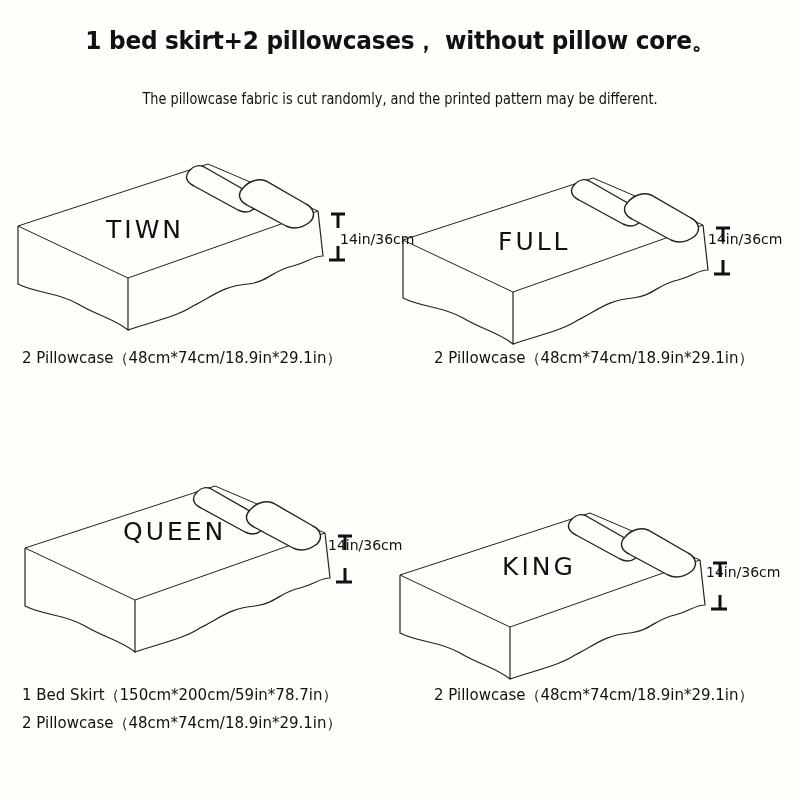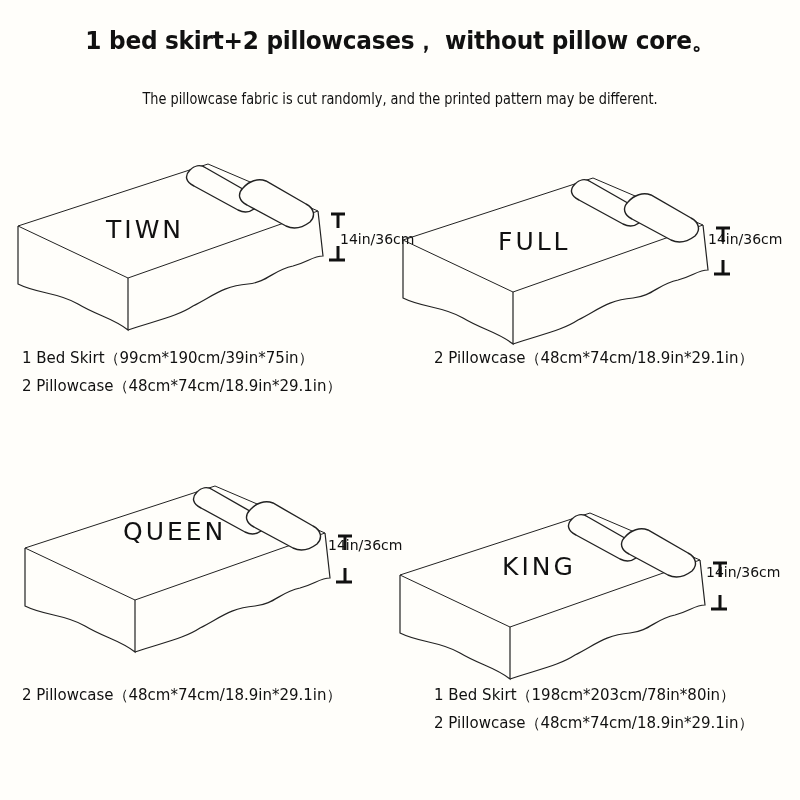--- a/index.html
+++ b/index.html
@@ -59,25 +59,24 @@
   </g>
 
   <g transform="translate(400,575)">
     <use href="#bed"></use>
     <text class="bed-label" x="102" y="0">KING</text>
     <text class="height-label" x="306" y="2">14in/36cm</text>
   </g>
 </svg>
 
 <div class="specs" style="left:22px; top:344px;">
-  <div>1 Bed Skirt（99cm*190cm/39in*75in）</div>
   <div>2 Pillowcase（48cm*74cm/18.9in*29.1in）</div>
 </div>
 <div class="specs" style="left:434px; top:344px;">
   <div>2 Pillowcase（48cm*74cm/18.9in*29.1in）</div>
 </div>
 <div class="specs" style="left:22px; top:681px;">
+  <div>1 Bed Skirt（150cm*200cm/59in*78.7in）</div>
   <div>2 Pillowcase（48cm*74cm/18.9in*29.1in）</div>
 </div>
 <div class="specs" style="left:434px; top:681px;">
-  <div>1 Bed Skirt（198cm*203cm/78in*80in）</div>
   <div>2 Pillowcase（48cm*74cm/18.9in*29.1in）</div>
 </div>
 
 </body></html>

